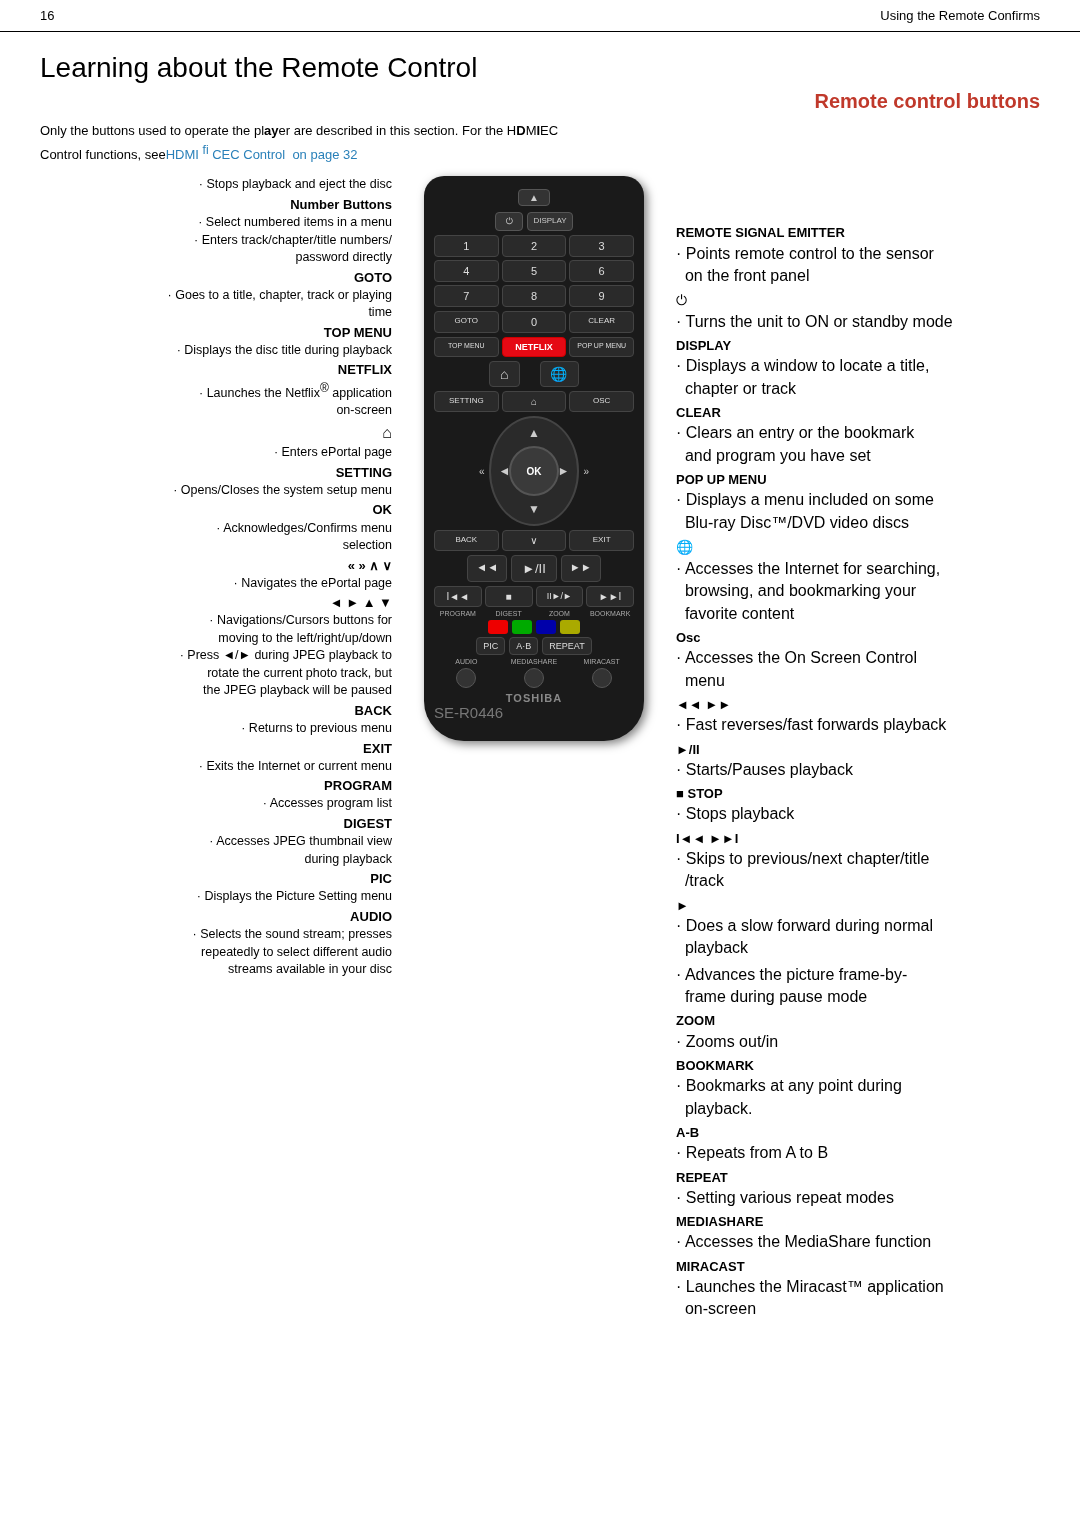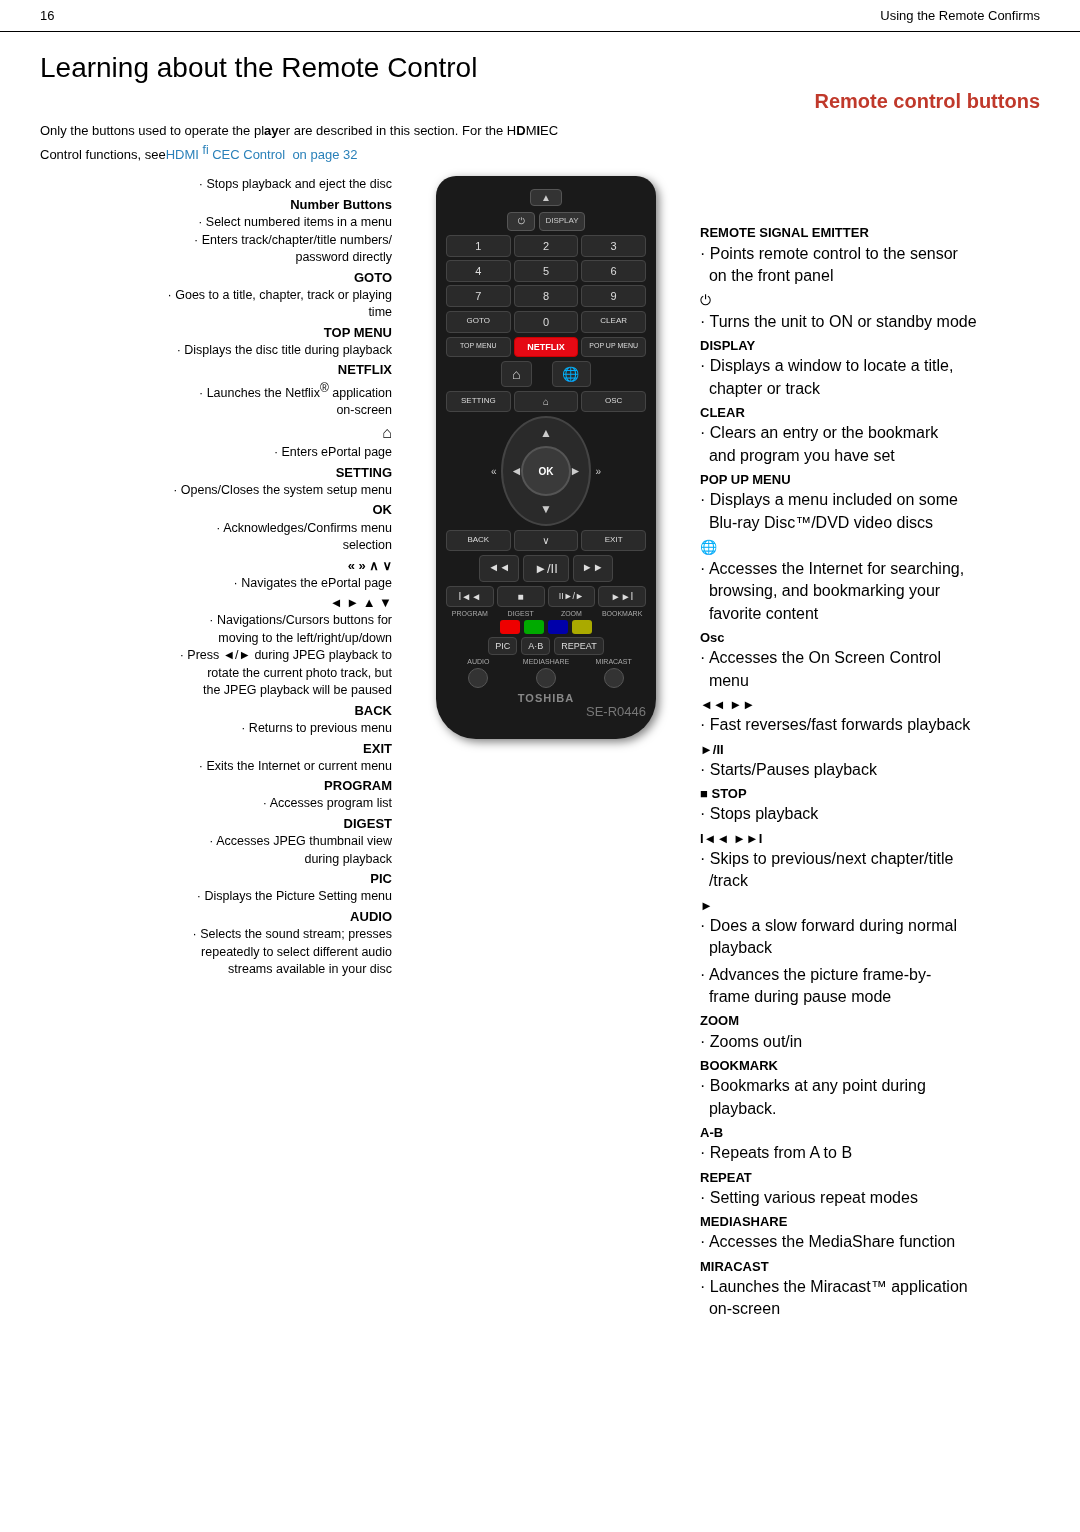--- a/index.html
+++ b/index.html
@@ -40,21 +40,21 @@
       font-size: 13px;
       margin-bottom: 12px;
       line-height: 1.5;
     }
     .intro-text a {
       color: #2980b9;
       text-decoration: none;
     }
     .main-layout {
       display: flex;
-      gap: 16px;
+      gap: 4px;
       position: relative;
     }
     .left-col {
       width: 360px;
       flex-shrink: 0;
       padding-right: 8px;
     }
     .center-col {
       width: 260px;
       flex-shrink: 0;
@@ -351,23 +351,23 @@
     
     .toshiba-logo {
       text-align: center;
       color: #888;
       font-size: 11px;
       font-weight: bold;
       letter-spacing: 1px;
       margin-top: 4px;
     }
     .model-num {
-      text-align: right;
+      text-align: left;
       color: #777;
-      font-size: 13px;
+      font-size: 15px;
     }
     sup { font-size: 12px; }
   </style>
 </head>
 <body>
 
 <div>
 
   <div class="page-header">
     <span>16</span>

